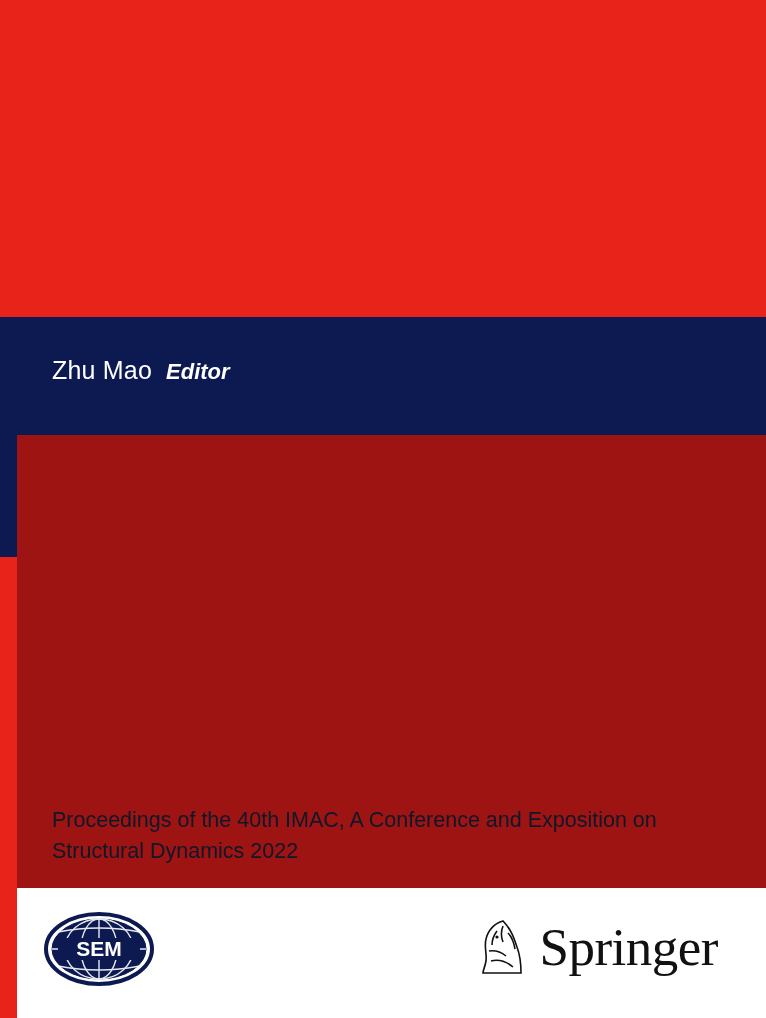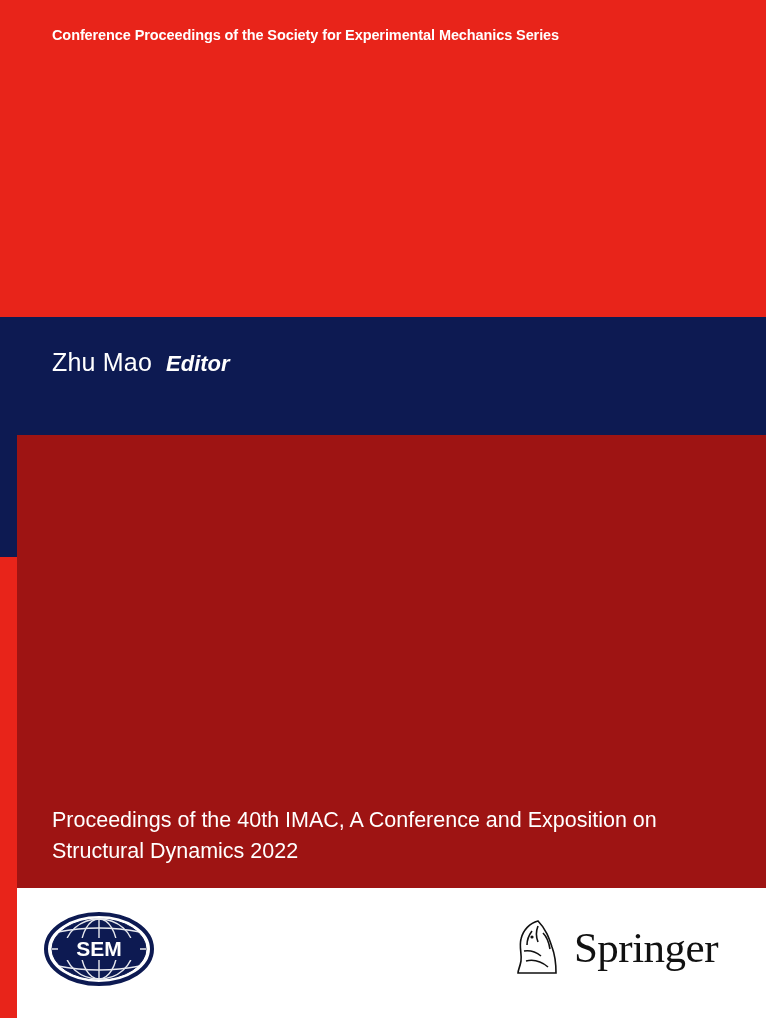--- a/index.html
+++ b/index.html
@@ -53,21 +53,21 @@
     position: absolute;
     top: 317px;
     left: 0;
     width: 766px;
     height: 118px;
     background: #0d1a52;
   }
   .editor-line {
     position: absolute;
     left: 52px;
-    top: 348px;
+    top: 356px;
     color: #ffffff;
     white-space: nowrap;
   }
   .editor-name {
     font-size: 25px;
     font-weight: normal;
     letter-spacing: 0.2px;
   }
   .editor-role {
     font-size: 22px;
@@ -110,21 +110,21 @@
     font-size: 52px;
     line-height: 1.08;
     font-weight: normal;
     letter-spacing: -0.6px;
   }
   .subtitle {
     position: absolute;
     left: 52px;
     top: 805px;
     width: 620px;
-    color: #ffffff;
+    color: #0f172a;
     font-size: 21.5px;
     line-height: 1.42;
     font-weight: normal;
   }
   
   .bottom-band {
     position: absolute;
     top: 888px;
     left: 0;
     width: 766px;
@@ -152,33 +152,32 @@
   .springer-logo {
     position: absolute;
     right: 48px;
     top: 916px;
     height: 62px;
     display: flex;
     align-items: center;
   }
   .springer-word {
     font-family: "Liberation Serif", serif;
-    font-size: 43px;
+    font-size: 53px;
     color: #111111;
     letter-spacing: -0.5px;
     margin-left: 10px;
   }
 </style>
 </head>
 <body>
 
 <div class="cover">
 
   <div class="series-bar"></div>
-  <div class="series-text">Conference Proceedings of the Society for Experimental Mechanics Series</div>
 
   <div class="red-field"></div>
 
   <div class="editor-band"></div>
   <div class="editor-line">
     <span class="editor-name">Zhu Mao</span><span class="editor-role">Editor</span>
   </div>
 
   <div class="main-body"></div>
   <div class="spine-navy"></div>

